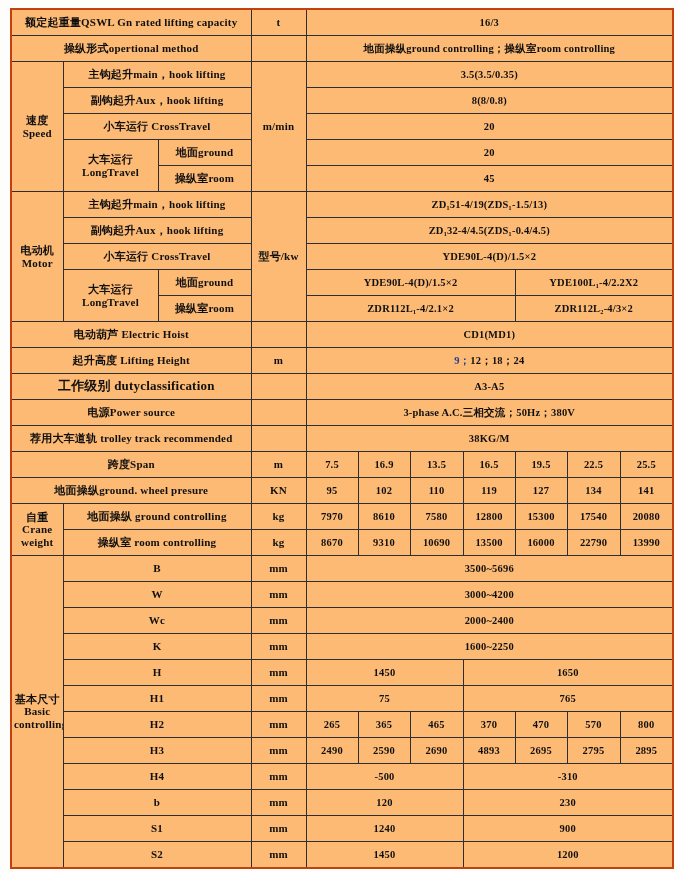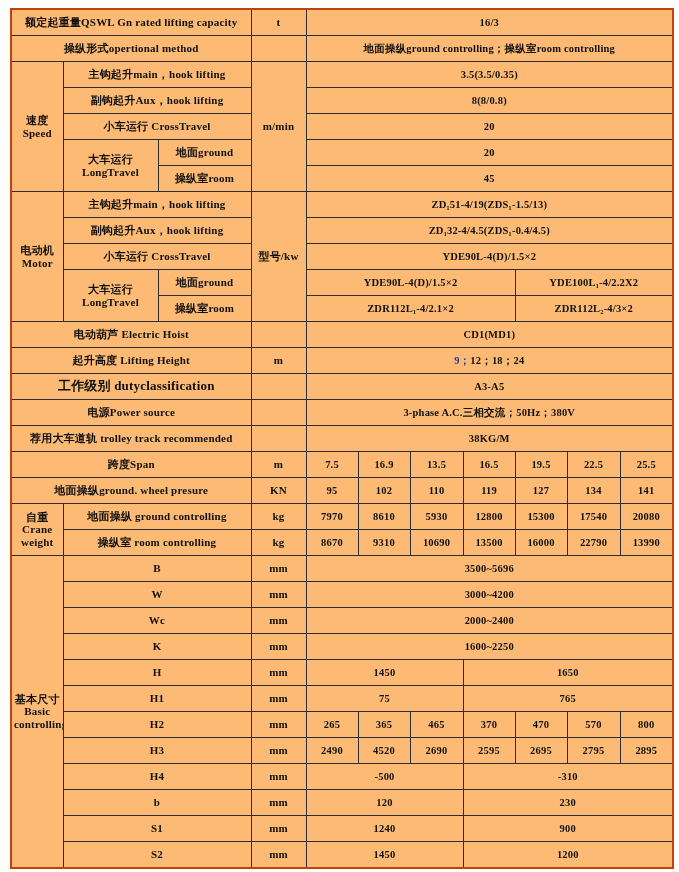--- a/index.html
+++ b/index.html
@@ -177,21 +177,21 @@
   </tr>
 
   <tr>
     <td rowspan="2" class="group">自重
 Crane
 weight</td>
     <td colspan="2">地面操纵 ground controlling</td>
     <td>kg</td>
     <td class="val">7970</td>
     <td class="val">8610</td>
-    <td class="val">5930</td>
+    <td class="val">7580</td>
     <td class="val">12800</td>
     <td class="val">15300</td>
     <td class="val">17540</td>
     <td class="val">20080</td>
   </tr>
   <tr>
     <td colspan="2">操纵室 room controlling</td>
     <td>kg</td>
     <td class="val">8670</td>
     <td class="val">9310</td>
@@ -245,23 +245,23 @@
     <td class="val">465</td>
     <td class="val">370</td>
     <td class="val">470</td>
     <td class="val">570</td>
     <td class="val">800</td>
   </tr>
   <tr>
     <td colspan="2">H3</td>
     <td>mm</td>
     <td class="val">2490</td>
-    <td class="val">4520</td>
+    <td class="val">2590</td>
     <td class="val">2690</td>
-    <td class="val">2595</td>
+    <td class="val">4893</td>
     <td class="val">2695</td>
     <td class="val">2795</td>
     <td class="val">2895</td>
   </tr>
   <tr>
     <td colspan="2">H4</td>
     <td>mm</td>
     <td colspan="3" class="val">-500</td>
     <td colspan="4" class="val">-310</td>
   </tr>

